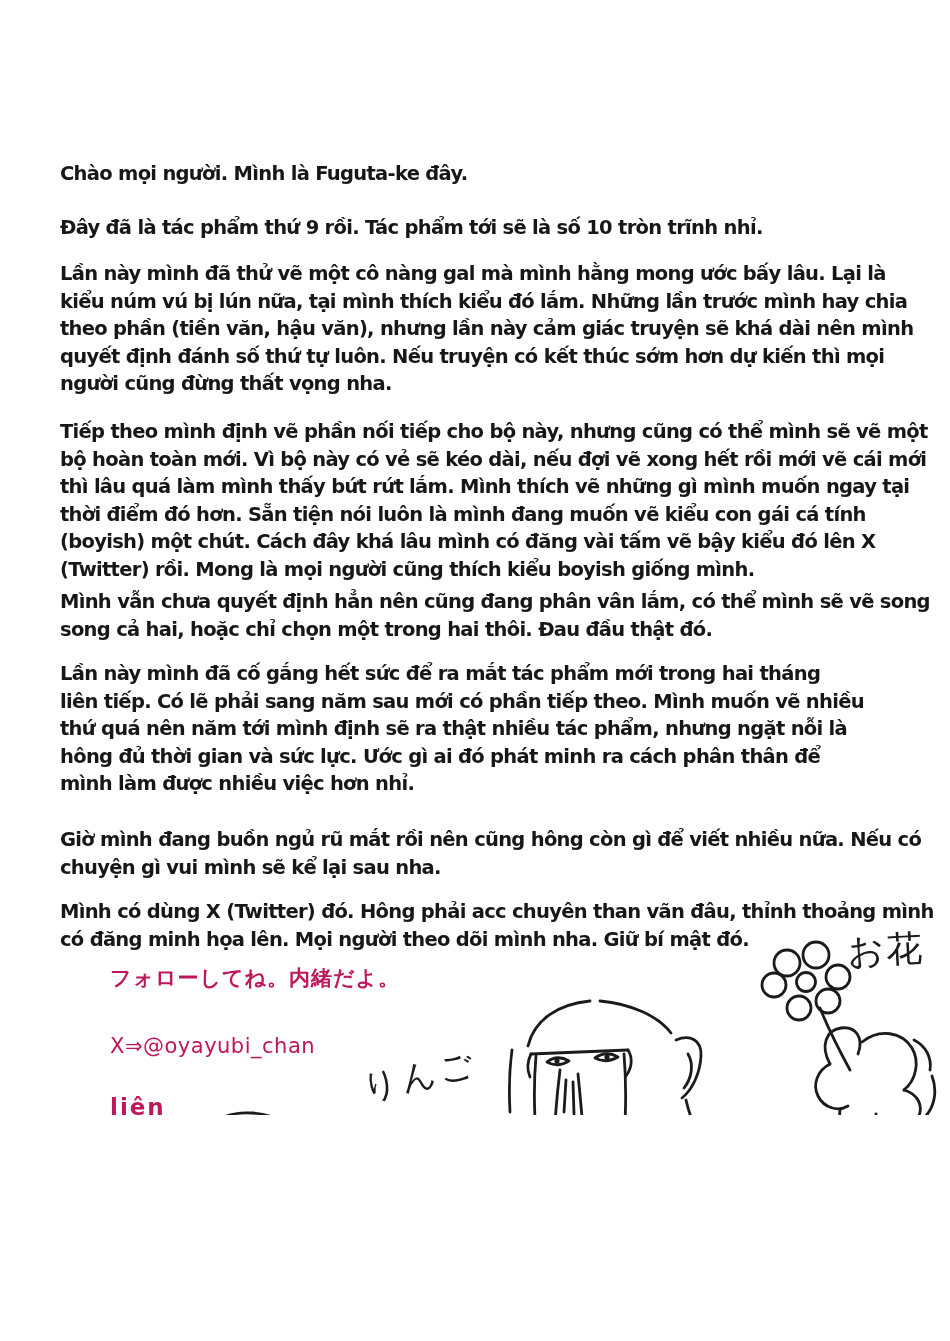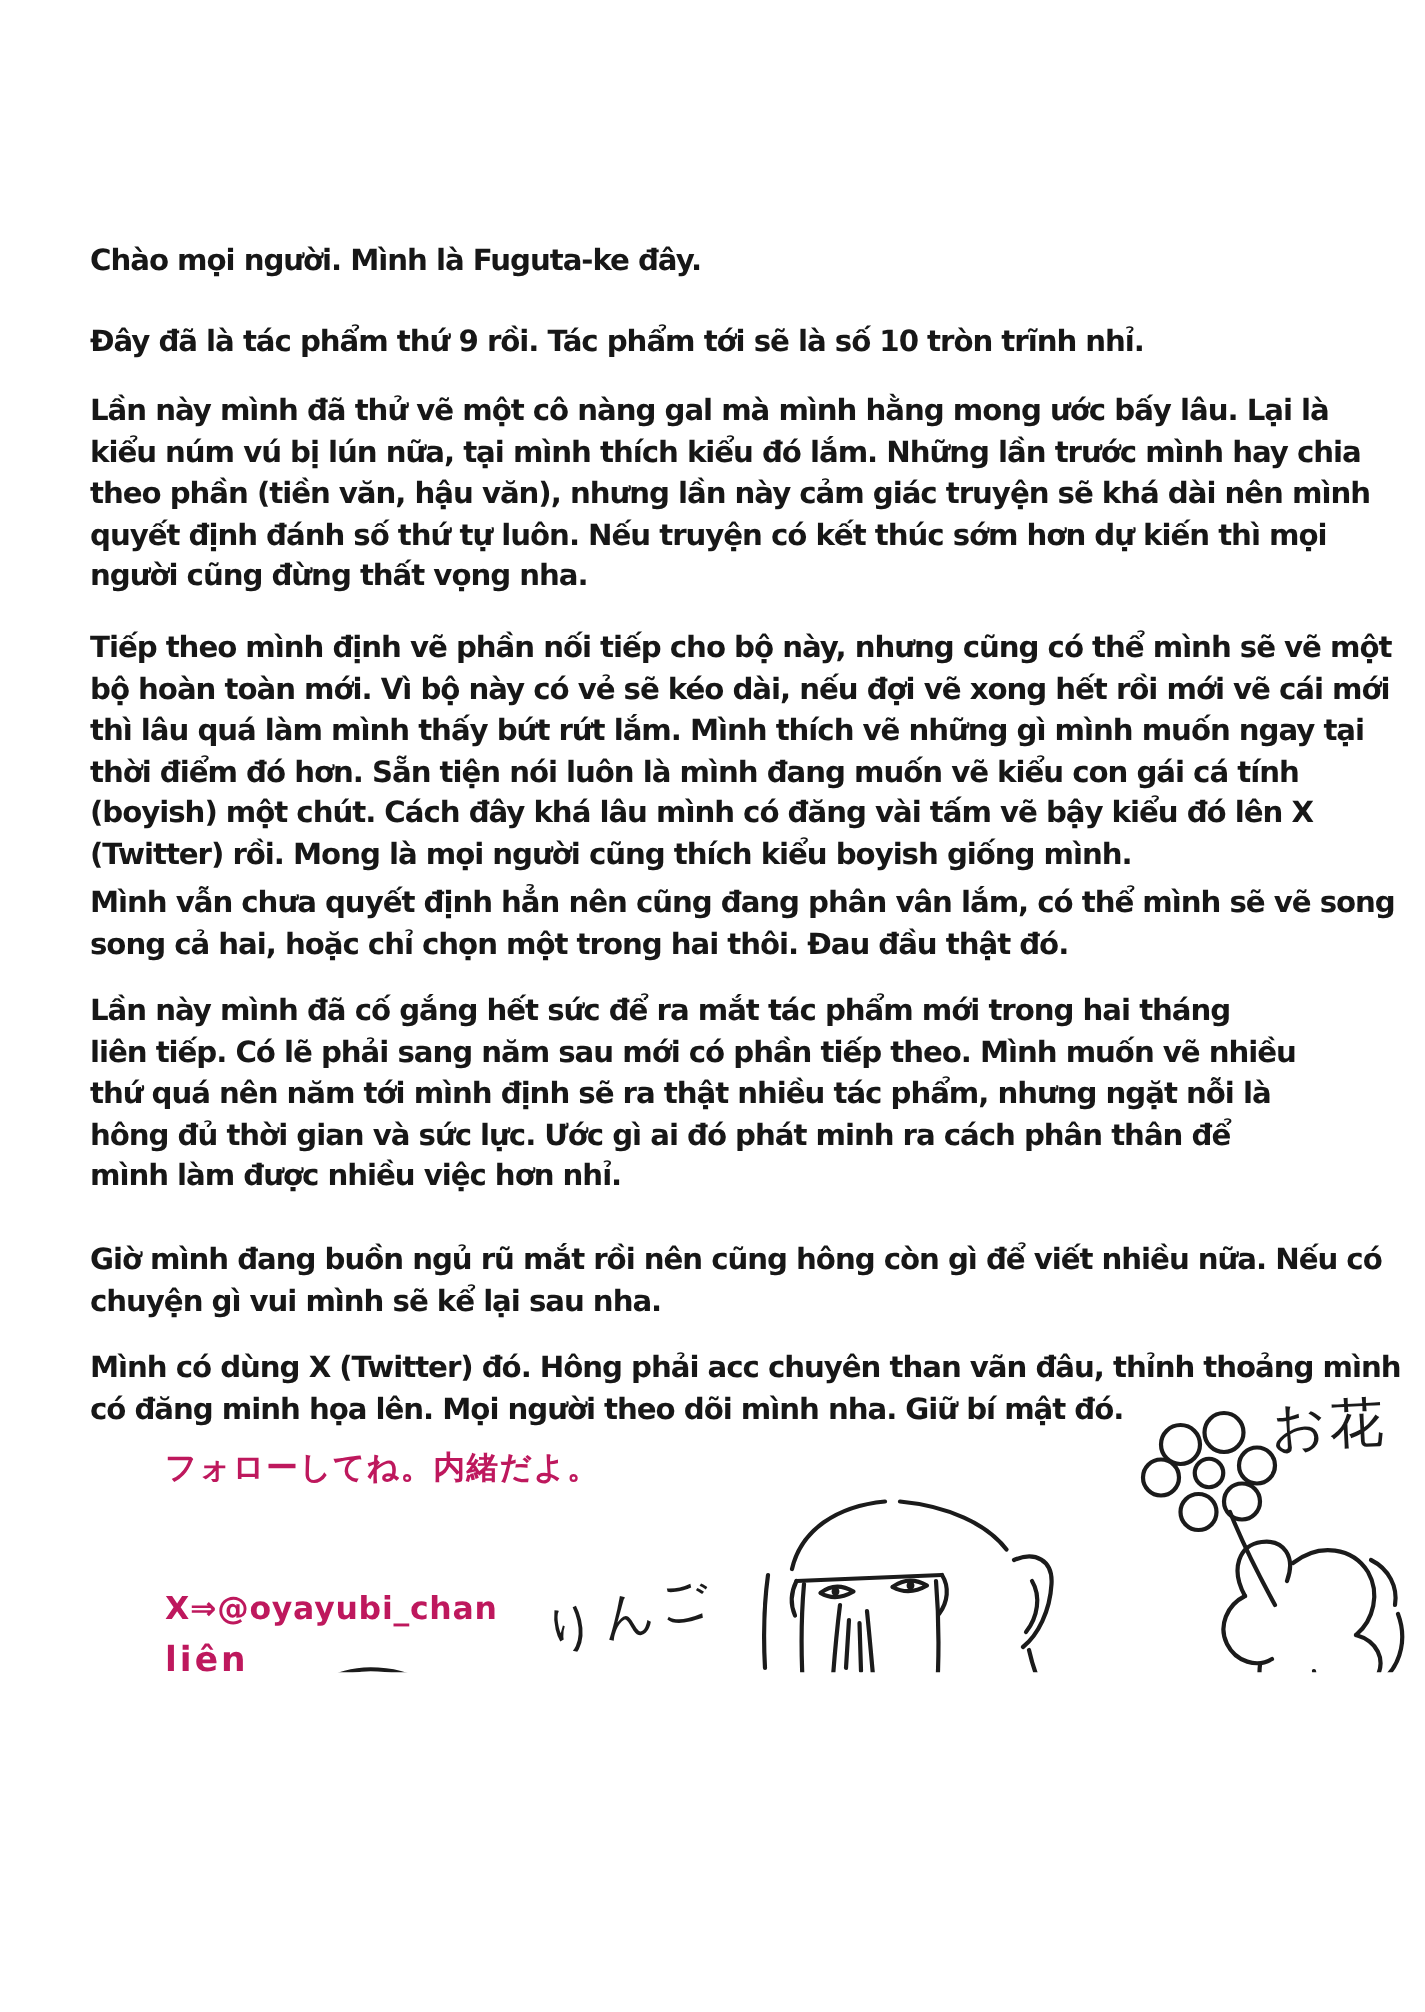--- a/index.html
+++ b/index.html
@@ -25,21 +25,21 @@
   }
   .jp {
     position: absolute;
     left: 62px;
     white-space: pre;
     color: #be185d;
     font-family: "DejaVu Sans", sans-serif;
     margin-left: 48px;
   }
   .jp-follow { top: 964px;  font-size: 21px; font-weight: bold; letter-spacing: 1px; }
-  .jp-handle { top: 1060px; font-size: 21px; font-weight: bold; letter-spacing: 0.5px; text-align: center; }
+  .jp-handle { top: 1034px; font-size: 21px; font-weight: normal; letter-spacing: 0.5px; text-align: center; }
   .jp-bye    { top: 1094px; font-size: 23px; font-weight: bold; letter-spacing: 2px; }
   .doodle-svg {
     position: absolute;
     left: 0; top: 0;
     width: 950px; height: 1341px;
     pointer-events: none;
   }
   .doodle-svg path, .doodle-svg circle, .doodle-svg ellipse {
     fill: none;
     stroke: #1b1b1b;

